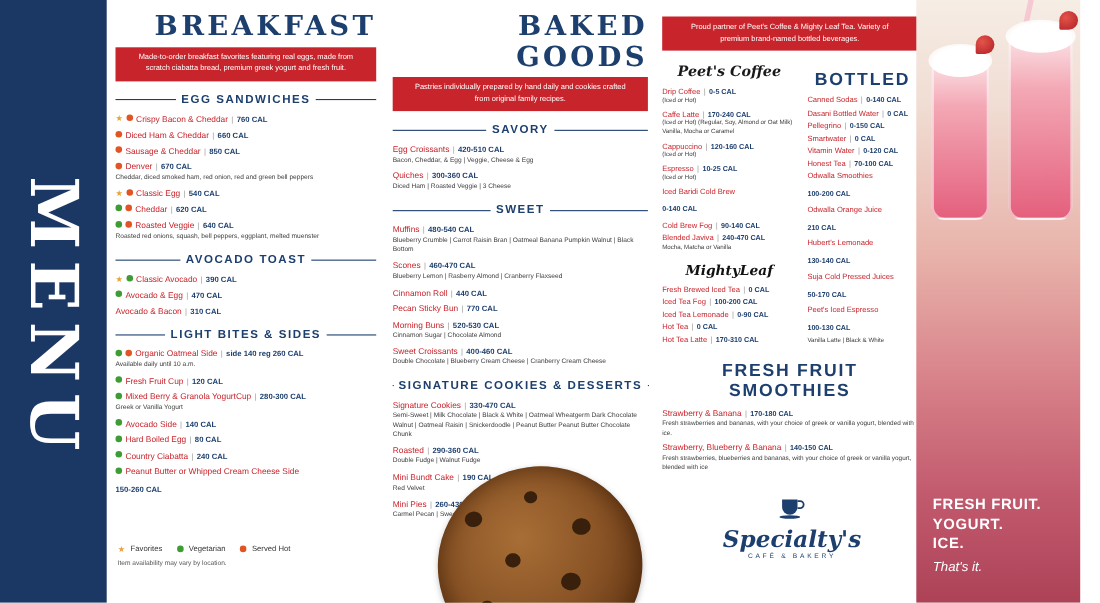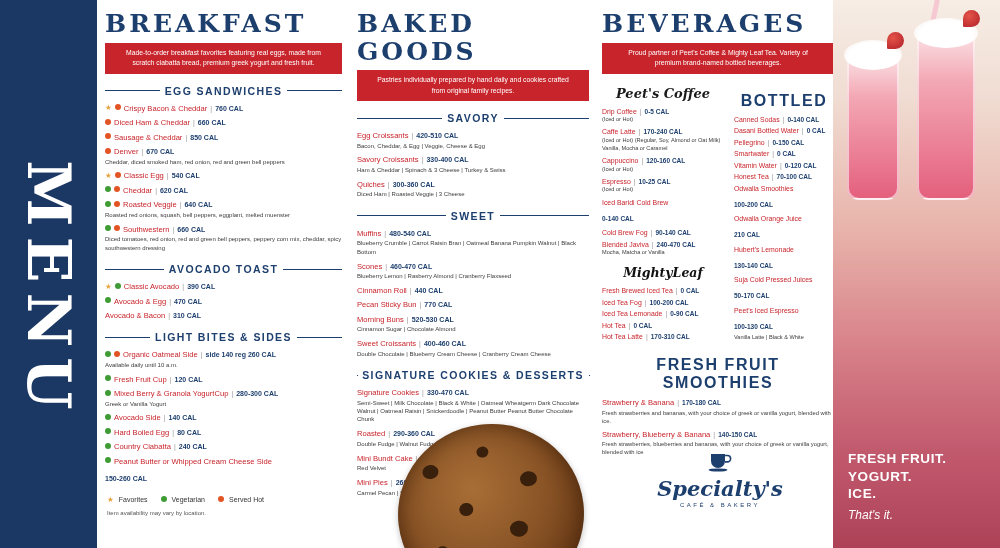--- a/index.html
+++ b/index.html
@@ -18,21 +18,21 @@
     writing-mode:vertical-rl; font-family:"DejaVu Serif", serif; font-weight:bold;
     font-size:60px; letter-spacing:10px; color:#fff;
   }
   
   .col{ position:absolute; top:10px; }
   #col-breakfast{ left:105px; width:237px; height:538px; }
   #col-baked{ left:357px; width:232px; }
   #col-beverages{ left:602px; width:232px; }
   .col-title{
     font-family:"DejaVu Serif", serif; font-weight:bold; color:var(--navy);
-    text-align:left; font-size:25px; letter-spacing:3px; line-height:1.1;
+    text-align:right; font-size:25px; letter-spacing:3px; line-height:1.1;
   }
   .red-box{
     background:var(--red); color:#fff; font-size:6.8px; line-height:1.55;
     text-align:center; padding:5px 13px; margin-top:5px;
   }
   .section-header{ display:flex; align-items:center; gap:5px; margin:11px 0 7px; }
   .section-header .line{ flex:1; height:1px; background:var(--navy); }
   .section-header .txt{
     font-size:10.5px; font-weight:bold; color:var(--navy); letter-spacing:1.4px; white-space:nowrap;
   }
@@ -93,21 +93,21 @@
   }
   .chip{ position:absolute; border-radius:50%; background:#38200c; display:block; }
   .chip.c1{ left:30px; top:34px; width:16px; height:14px; }
   .chip.c2{ left:86px; top:22px; width:12px; height:11px; }
   .chip.c3{ left:126px; top:52px; width:17px; height:15px; }
   .chip.c4{ left:62px; top:76px; width:14px; height:13px; }
   .chip.c5{ left:110px; top:100px; width:18px; height:16px; }
   .chip.c6{ left:34px; top:116px; width:13px; height:12px; }
   
   .photo{
-    position:absolute; left:833px; top:0; width:167px; height:548px;
+    position:absolute; left:833px; top:0; width:149px; height:548px;
     background:linear-gradient(180deg,#f6ede5 0%, #f0dcd2 18%, #e8b3aa 42%, #d9848b 62%, #c25a6e 82%, #ad4257 100%);
     overflow:hidden;
   }
   .glass{
     position:absolute; border-radius:7px 7px 12px 12px;
     background:linear-gradient(180deg,#fbe3e6 0%, #f3a7b4 30%, #e4607d 100%);
     border:2px solid rgba(255,255,255,.55);
   }
   .glass.g1{ left:14px; top:52px; width:52px; height:148px; }
   .glass.g2{ left:84px; top:30px; width:58px; height:170px; }
@@ -203,30 +203,20 @@
       </div>
       <div class="item">
         <div class="item-line">
           <span class="mini-icon veg"></span>
           <span class="mini-icon hot"></span>
           <span class="item-name">Roasted Veggie</span>
           <span class="sep">|</span>
           <span class="item-cal">640 CAL</span>
         </div>
         <div class="item-desc">Roasted red onions, squash, bell peppers, eggplant, melted muenster</div>
-      </div>
-      <div class="item">
-        <div class="item-line">
-          <span class="mini-icon veg"></span>
-          <span class="mini-icon hot"></span>
-          <span class="item-name">Southwestern</span>
-          <span class="sep">|</span>
-          <span class="item-cal">660 CAL</span>
-        </div>
-        <div class="item-desc">Diced tomatoes, red onion, red and green bell peppers, peppery corn mix, cheddar, spicy southwestern dressing</div>
       </div>
       <div class="section-header">
         <span class="line"></span>
         <span class="txt">AVOCADO TOAST</span>
         <span class="line"></span>
       </div>
       <div class="item">
         <div class="item-line">
           <span class="mini-icon fav">★</span>
           <span class="mini-icon veg"></span>
@@ -340,28 +330,20 @@
       <div class="item">
         <div class="item-line">
           <span class="item-name">Egg Croissants</span>
           <span class="sep">|</span>
           <span class="item-cal">420-510 CAL</span>
         </div>
         <div class="item-desc">Bacon, Cheddar, &amp; Egg  |  Veggie, Cheese &amp; Egg</div>
       </div>
       <div class="item">
         <div class="item-line">
-          <span class="item-name">Savory Croissants</span>
-          <span class="sep">|</span>
-          <span class="item-cal">330-400 CAL</span>
-        </div>
-        <div class="item-desc">Ham &amp; Cheddar  |  Spinach &amp; 3 Cheese  |  Turkey &amp; Swiss</div>
-      </div>
-      <div class="item">
-        <div class="item-line">
           <span class="item-name">Quiches</span>
           <span class="sep">|</span>
           <span class="item-cal">300-360 CAL</span>
         </div>
         <div class="item-desc">Diced Ham  |  Roasted Veggie  |  3 Cheese</div>
       </div>
       <div class="section-header">
         <span class="line"></span>
         <span class="txt">SWEET</span>
         <span class="line"></span>
@@ -446,21 +428,20 @@
           <span class="item-name">Mini Pies</span>
           <span class="sep">|</span>
           <span class="item-cal">260-430 CAL</span>
         </div>
         <div class="item-desc">Carmel Pecan  |  Sweet Pumpkin</div>
       </div>
     </div>
 </section>
 
 <section class="col bev" id="col-beverages">
-  <h1 class="col-title">BEVERAGES</h1>
   <div class="red-box">Proud partner of Peet's Coffee &amp; Mighty Leaf Tea. Variety of premium brand-named bottled beverages.</div>
   <div class="bev-cols">
     <div class="bev-left">
       <div class="brand brand-peets">Peet's Coffee</div>
       <div>
           <div class="item">
             <div class="item-line">
               <span class="item-name">Drip Coffee</span>
               <span class="sep">|</span>
               <span class="item-cal">0-5 CAL</span>

